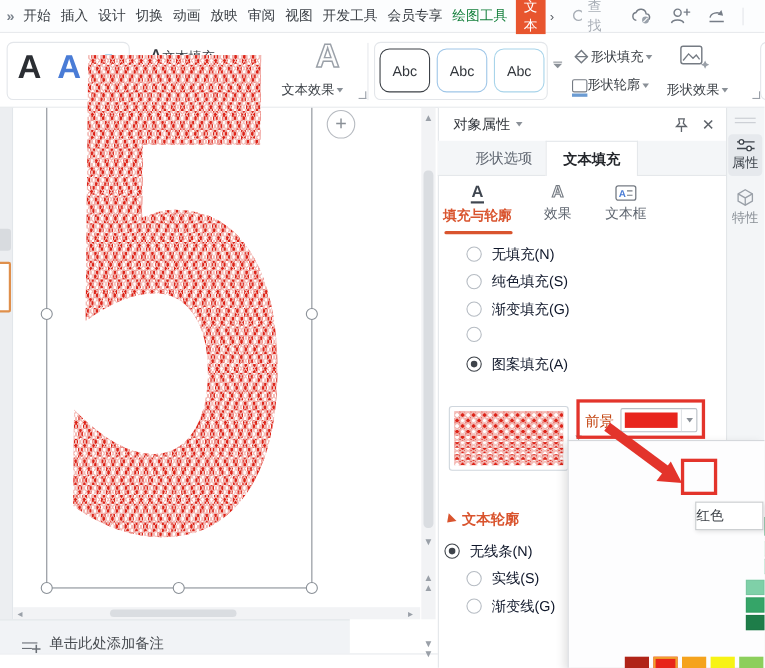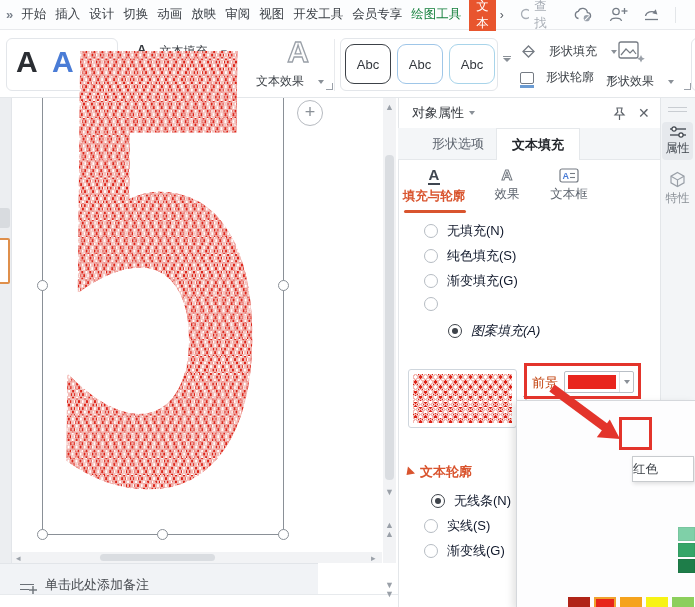--- a/index.html
+++ b/index.html
@@ -20,21 +20,21 @@
   .tb-divider{width:1px;height:16px;background:#e3e6e9}
   
   .ribbon{position:absolute;left:0;top:31px;width:695px;height:67px;background:#fff;border-bottom:1px solid #e4e7ea}
   .group-box{position:absolute;border:1px solid #e3e6ea;border-radius:6px}
   .a-sample{position:absolute;font-weight:bold;font-size:30px;line-height:1}
   .a-black{color:#2b2e33}.a-blue{color:#4a7cd6}
   .a-outline{color:#cfeafa;text-shadow:0 0 1px #6db6e0;-webkit-text-stroke:1.5px #6db6e0}
   .style-more{position:absolute;width:9px;text-align:center}
   .style-more .bar{display:block;width:8px;height:0;border-top:1.5px solid #8a9097;margin:0 auto 1px}
   .style-more .tri{display:block;width:0;height:0;border-left:4px solid transparent;border-right:4px solid transparent;border-top:4px solid #8a9097;margin:0 auto}
-  .rb-row{position:absolute;display:flex;align-items:center;gap:12px;font-size:12px;color:#3c4147;white-space:nowrap}
+  .rb-row{position:absolute;display:flex;align-items:center;gap:0;font-size:12px;color:#3c4147;white-space:nowrap}
   .caret{display:inline-block;width:0;height:0;border-left:3.5px solid transparent;border-right:3.5px solid transparent;border-top:4px solid #8a9097;margin-left:2px}
   .ic-a-underline{font-weight:bold;font-size:13px;color:#33373d;border-bottom:3px solid #4c5158;line-height:1.05;padding:0 1px}
   .ic-a-stroke{font-weight:bold;font-size:13px;color:#fff;-webkit-text-stroke:1px #8a9097;line-height:1.05}
   .big-a-effect{font-size:30px;font-weight:bold;color:#fdfdfd;-webkit-text-stroke:1.3px #9aa0a8;line-height:1}
   .abc-btn{position:absolute;width:46px;height:40px;border-radius:9px;background:#fff;display:flex;align-items:center;justify-content:center;font-size:13px;color:#33373d}
   .vdiv{position:absolute;width:1px;background:#e8eaed}
   .corner{position:absolute;width:7px;height:7px;border-right:1.5px solid #9aa0a8;border-bottom:1.5px solid #9aa0a8}
   .ic-rect-outline{width:14px;height:12px;border:1.4px solid #757b83;border-radius:2px;display:inline-block;position:relative}
   .ic-rect-outline:after{content:"";position:absolute;left:-1px;right:-1px;bottom:-5px;height:3px;background:#6b9bd2}
   
@@ -324,21 +324,21 @@
     <span class="radio"></span>
     <span class="radio-label">纯色填充(S)</span>
   </div>
     <div class="radio-row fill-opt" style="left: 424px; top: 272px;">
     <span class="radio"></span>
     <span class="radio-label">渐变填充(G)</span>
   </div>
     <div class="radio-row fill-opt" style="left: 424px; top: 297px;">
     <span class="radio"></span>
   </div>
-    <div class="radio-row fill-opt selected" style="left: 448px; top: 322px; font-style: italic;">
+    <div class="radio-row fill-opt selected" style="left: 424px; top: 322px;">
     <span class="radio"></span>
     <span class="radio-label">图案填充(A)</span>
   </div>
   </div>
 
 <div class="pattern-box">
   <div class="gingham" style="background-size:5px 5px,5px 5px,10px 11px"></div>
 </div>
 <span class="caret" style="position:absolute;left:521px;top:396px"></span>
 <span class="abs" style="left:532px;top:374px;font-size:13px;color:#c2410c">前景</span>
@@ -348,21 +348,21 @@
       <span class="caret" style="margin:0"></span>
     </div>
 </div>
 <span class="abs" style="left:532px;top:409px;font-size:13px;color:#2f3338">背景</span>
 
 <div class="outline-head">
   <span class="tri-collapse"></span>
   <span>文本轮廓</span>
 </div>
 <div>
-    <div class="radio-row outline-opt selected" style="left: 431px; top: 492px;">
+    <div class="radio-row outline-opt selected" style="left: 404px; top: 492px;">
     <span class="radio"></span>
     <span class="radio-label">无线条(N)</span>
   </div>
     <div class="radio-row outline-opt" style="left: 424px; top: 517px;">
     <span class="radio"></span>
     <span class="radio-label">实线(S)</span>
   </div>
     <div class="radio-row outline-opt" style="left: 424px; top: 542px;">
     <span class="radio"></span>
     <span class="radio-label">渐变线(G)</span>

